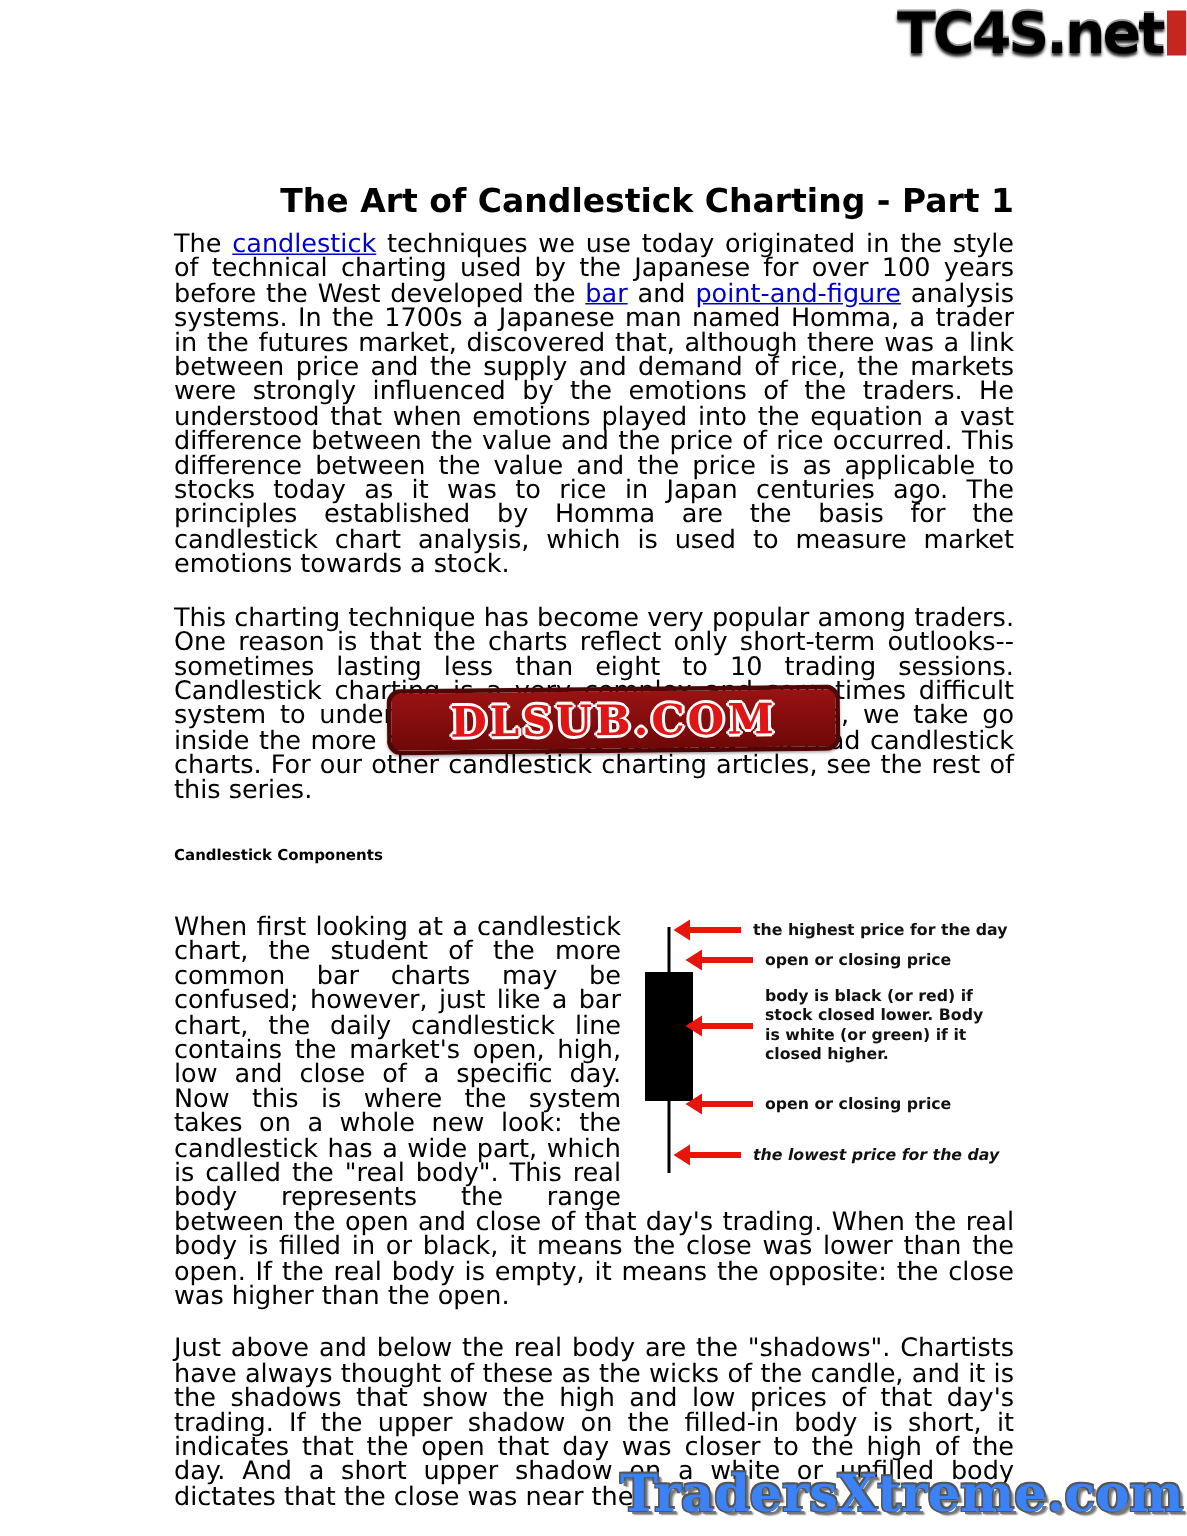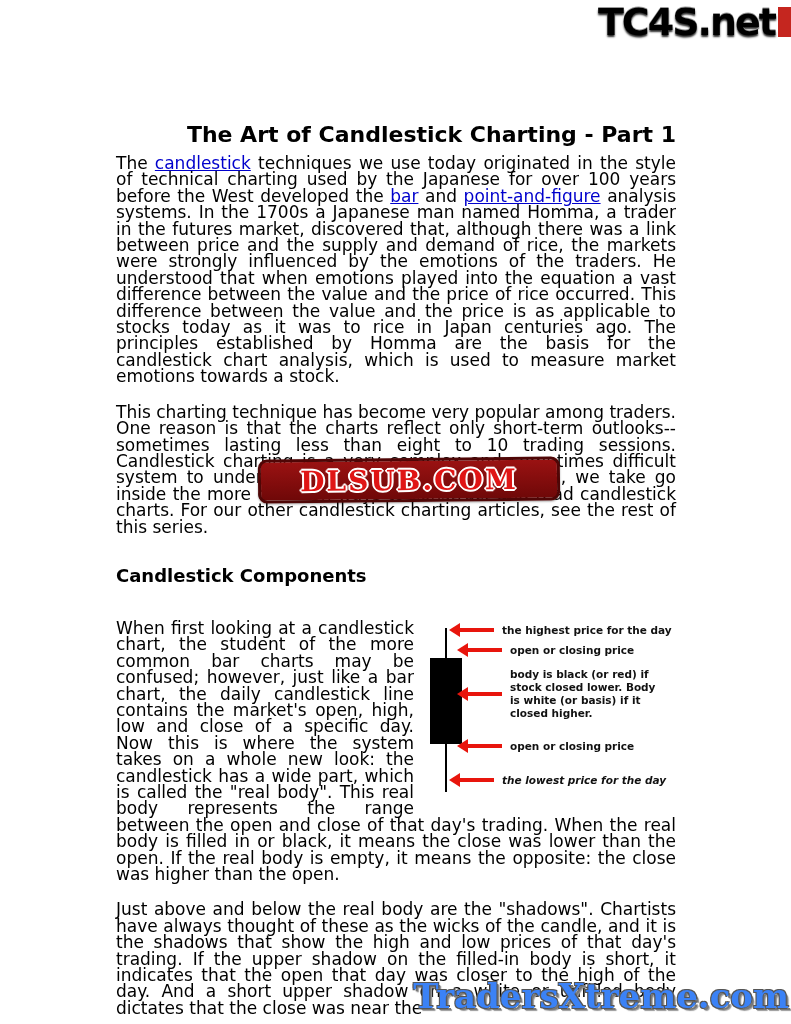--- a/index.html
+++ b/index.html
@@ -37,21 +37,21 @@
     transform:rotate(-0.6deg);
     box-shadow:0 1px 2px rgba(0,0,0,0.35);
   }
   .watermark span {
     font-family:"DejaVu Serif","Liberation Serif",serif; font-weight:bold; font-size:28px;
     letter-spacing:2px; color:#e01515;
     text-shadow:-2px 0 0 #fff,2px 0 0 #fff,0 -2px 0 #fff,0 2px 0 #fff,
                 -1px -1px 0 #fff,1px 1px 0 #fff,-1px 1px 0 #fff,1px -1px 0 #fff;
   }
 
-  .section-heading { font-size:18px; font-weight:bold; margin:30px 0 34px 0; }
+  .section-heading { font-size:10px; font-weight:bold; margin:30px 0 34px 0; }
 
   
   .components::after { content:""; display:block; clear:both; }
   .diagram { float:right; width:250px; height:188px; margin:2px 0 4px 12px; position:relative; }
   .wick { position:absolute; left:19px; top:6px; width:2px; height:164px; background:#000; }
   .candle-body { position:absolute; left:4px; top:36px; width:32px; height:86px; background:#000; }
   .d-row { position:absolute; display:flex; align-items:center; gap:8px; }
   .d-label { font-weight:bold; font-size:10.5px; line-height:13px; white-space:nowrap; color:#111; }
   .d-label.multi { white-space:normal; width:152px; }
   .arrow { flex:0 0 auto; width:34px; height:4px; background:#e8150d; position:relative; }
@@ -106,21 +106,21 @@
         <span class="d-label">the highest price for the day</span>
       </div>
 
       <div class="d-row" style="top:22px; left:42px;">
         <span class="arrow"></span>
         <span class="d-label">open or closing price</span>
       </div>
 
       <div class="d-row" style="top:46px; left:42px;">
         <span class="arrow"></span>
-        <span class="d-label multi">body is black (or red) if stock closed lower. Body is white (or basis) if it closed higher.</span>
+        <span class="d-label multi">body is black (or red) if stock closed lower. Body is white (or green) if it closed higher.</span>
       </div>
 
       <div class="d-row" style="top:118px; left:42px;">
         <span class="arrow"></span>
         <span class="d-label">open or closing price</span>
       </div>
 
       <div class="d-row" style="top:152px; left:34px;font-style:italic;">
         <span class="arrow"></span>
         <span class="d-label">the lowest price for the day</span>

